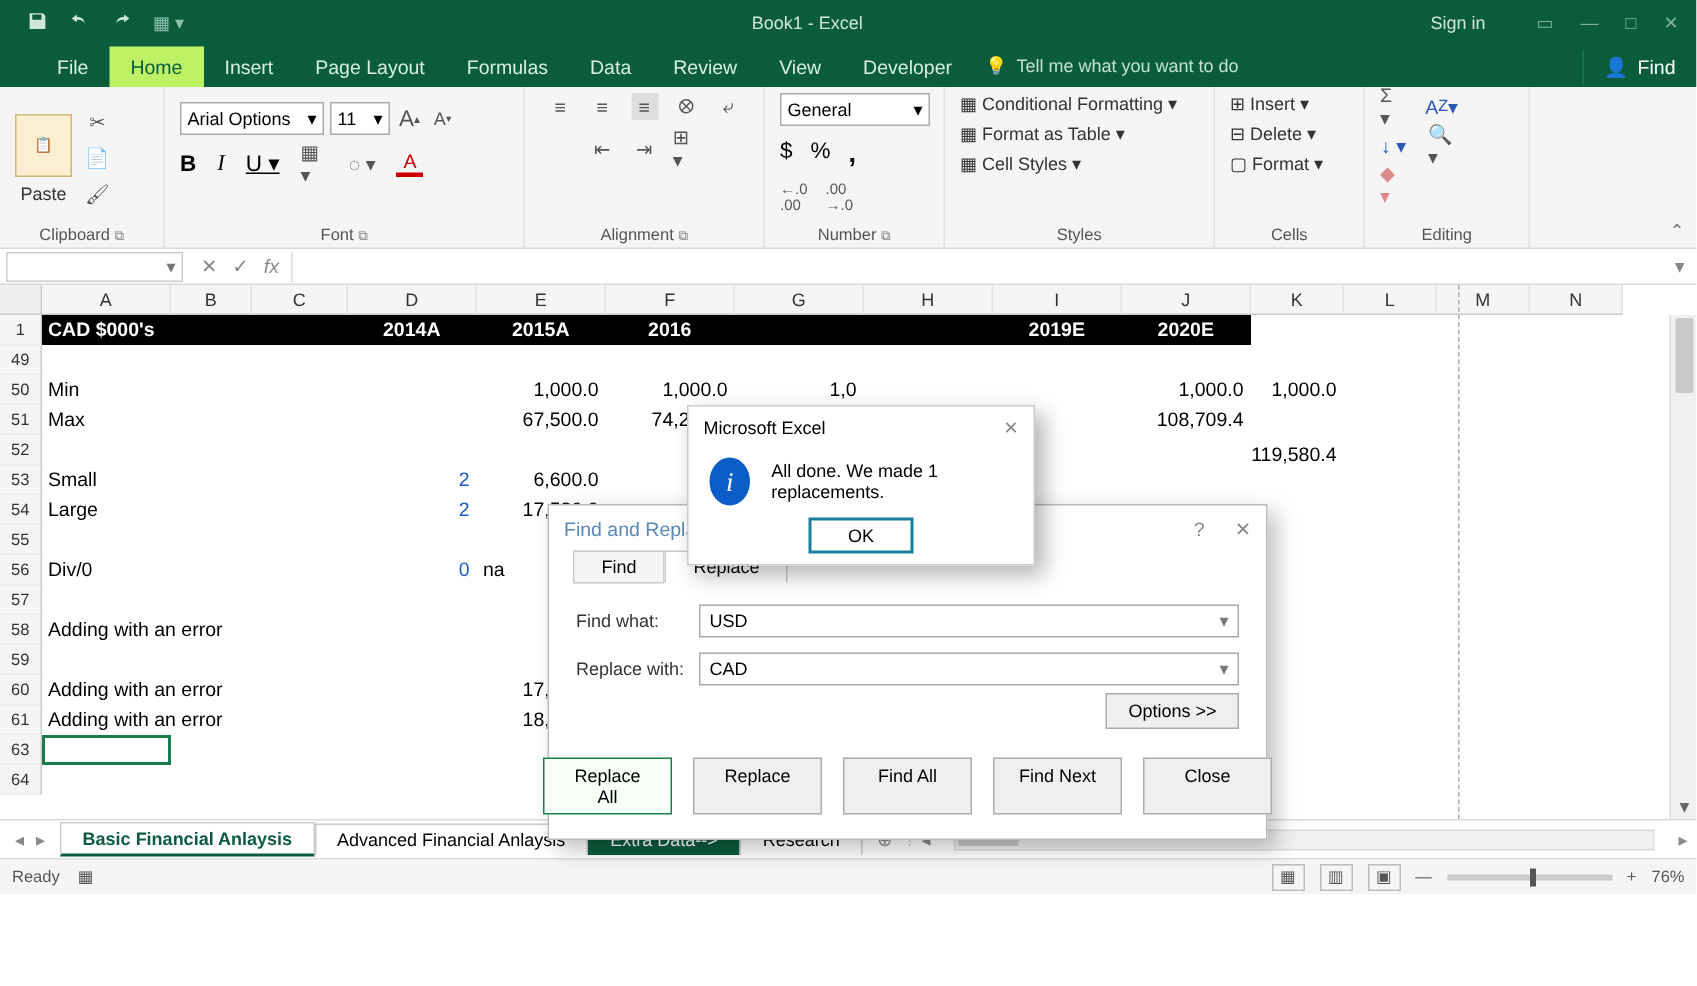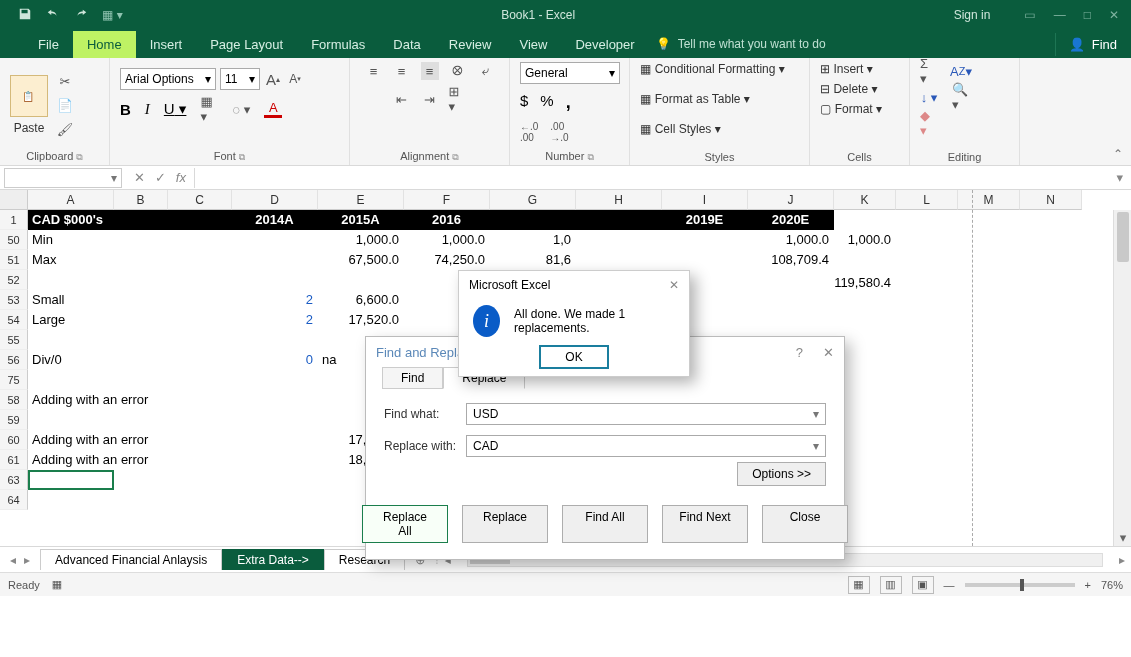--- a/index.html
+++ b/index.html
@@ -223,21 +223,21 @@
       </div>
       <div style="display:flex;gap:12px;font-size:10px;color:#555">
         <span>←.0<br>.00</span>
         <span>.00<br>→.0</span>
       </div>
     </div>
     <div class="label"><span>Number</span> <span class="launcher">⧉</span></div>
   </div>
 
   <div class="rgroup" style="width:180px">
-    <div class="body" style="flex-direction:column;align-items:flex-start;gap:16px">
+    <div class="body" style="flex-direction:column;align-items:flex-start;gap:6px">
       <div class="btn-text">▦ <span>Conditional Formatting</span> ▾</div>
       <div class="btn-text">▦ <span>Format as Table</span> ▾</div>
       <div class="btn-text">▦ <span>Cell Styles</span> ▾</div>
     </div>
     <div class="label"><span>Styles</span></div>
   </div>
 
   <div class="rgroup" style="width:100px">
     <div class="body" style="flex-direction:column;align-items:flex-start;gap:6px">
       <div class="btn-text">⊞ <span>Insert</span> ▾</div>
@@ -309,20 +309,33 @@
         <div class="cell center" style="width: 86px;"></div>
         <div class="cell center" style="width: 86px;"></div>
         <div class="cell center" style="width: 86px;">2019E</div>
         <div class="cell center" style="width: 86px;">2020E</div>
         <div class="cell" style="background: rgb(255, 255, 255); width: 62px;"></div>
         <div class="cell" style="background: rgb(255, 255, 255); width: 62px;"></div>
         <div class="cell" style="background: rgb(255, 255, 255); width: 62px;"></div>
         <div class="cell" style="background: rgb(255, 255, 255); width: 62px;"></div>
       </div>
       <div class="row">
+        <div class="rh">49</div>
+        <div class="cell" style="width: 140px;"></div>
+        <div class="cell" style="width: 64px;"></div>
+        <div class="cell" style="width: 86px;"></div>
+        <div class="cell" style="width: 86px;"></div>
+        <div class="cell" style="width: 86px;"></div>
+        <div class="cell" style="width: 86px;"></div>
+        <div class="cell" style="width: 86px;"></div>
+        <div class="cell" style="width: 86px;"></div>
+        <div class="cell" style="width: 86px;"></div>
+        <div class="cell" style="width: 62px;"></div>
+      </div>
+      <div class="row">
         <div class="rh">50</div>
         <div class="cell" style="width: 140px;">Min</div>
         <div class="cell" style="width: 64px;"></div>
         <div class="cell" style="width: 86px;"></div>
         <div class="cell num" style="width: 86px;">1,000.0</div>
         <div class="cell num" style="width: 86px;">1,000.0</div>
         <div class="cell num" style="width: 86px;">1,0</div>
         <div class="cell" style="width: 86px;"></div>
         <div class="cell" style="width: 86px;"></div>
         <div class="cell num" style="width: 86px;">1,000.0</div>
@@ -400,21 +413,21 @@
         <div class="cell num" style="width: 86px; color: rgb(26, 92, 196);">0</div>
         <div class="cell" style="width: 86px;">na</div>
         <div class="cell" style="width: 86px;"></div>
         <div class="cell" style="width: 86px;"></div>
         <div class="cell" style="width: 86px;"></div>
         <div class="cell" style="width: 86px;"></div>
         <div class="cell" style="width: 86px;"></div>
         <div class="cell" style="width: 62px;"></div>
       </div>
       <div class="row">
-        <div class="rh">75</div>
+        <div class="rh">57</div>
         <div class="cell" style="width: 140px;"></div>
         <div class="cell" style="width: 64px;"></div>
         <div class="cell" style="width: 86px;"></div>
         <div class="cell" style="width: 86px;"></div>
         <div class="cell" style="width: 86px;"></div>
         <div class="cell" style="width: 86px;"></div>
         <div class="cell" style="width: 86px;"></div>
         <div class="cell" style="width: 86px;"></div>
         <div class="cell" style="width: 86px;"></div>
         <div class="cell" style="width: 62px;"></div>
@@ -504,20 +517,21 @@
     <div class="arrow" style="bottom:0">▾</div>
   </div>
   <div class="dashed-line" style="left:972px"></div>
 </div>
 
 <div class="sheetstrip">
   <div class="nav">
     <span>◂</span>
     <span>▸</span>
   </div>
+  <div class="sheettab active">Basic Financial Anlaysis</div>
   <div class="sheettab">Advanced Financial Anlaysis</div>
   <div class="sheettab dark">Extra Data--&gt;</div>
   <div class="sheettab">Research</div>
   <span style="padding:0 10px;color:#888">⊕</span>
   <span style="color:#ccc">⁞</span>
   <span style="padding:0 6px;color:#888">◂</span>
   <div class="hscroll">
       <div class="thumb"></div>
     </div>
   <span style="padding:0 6px;color:#888">▸</span>

